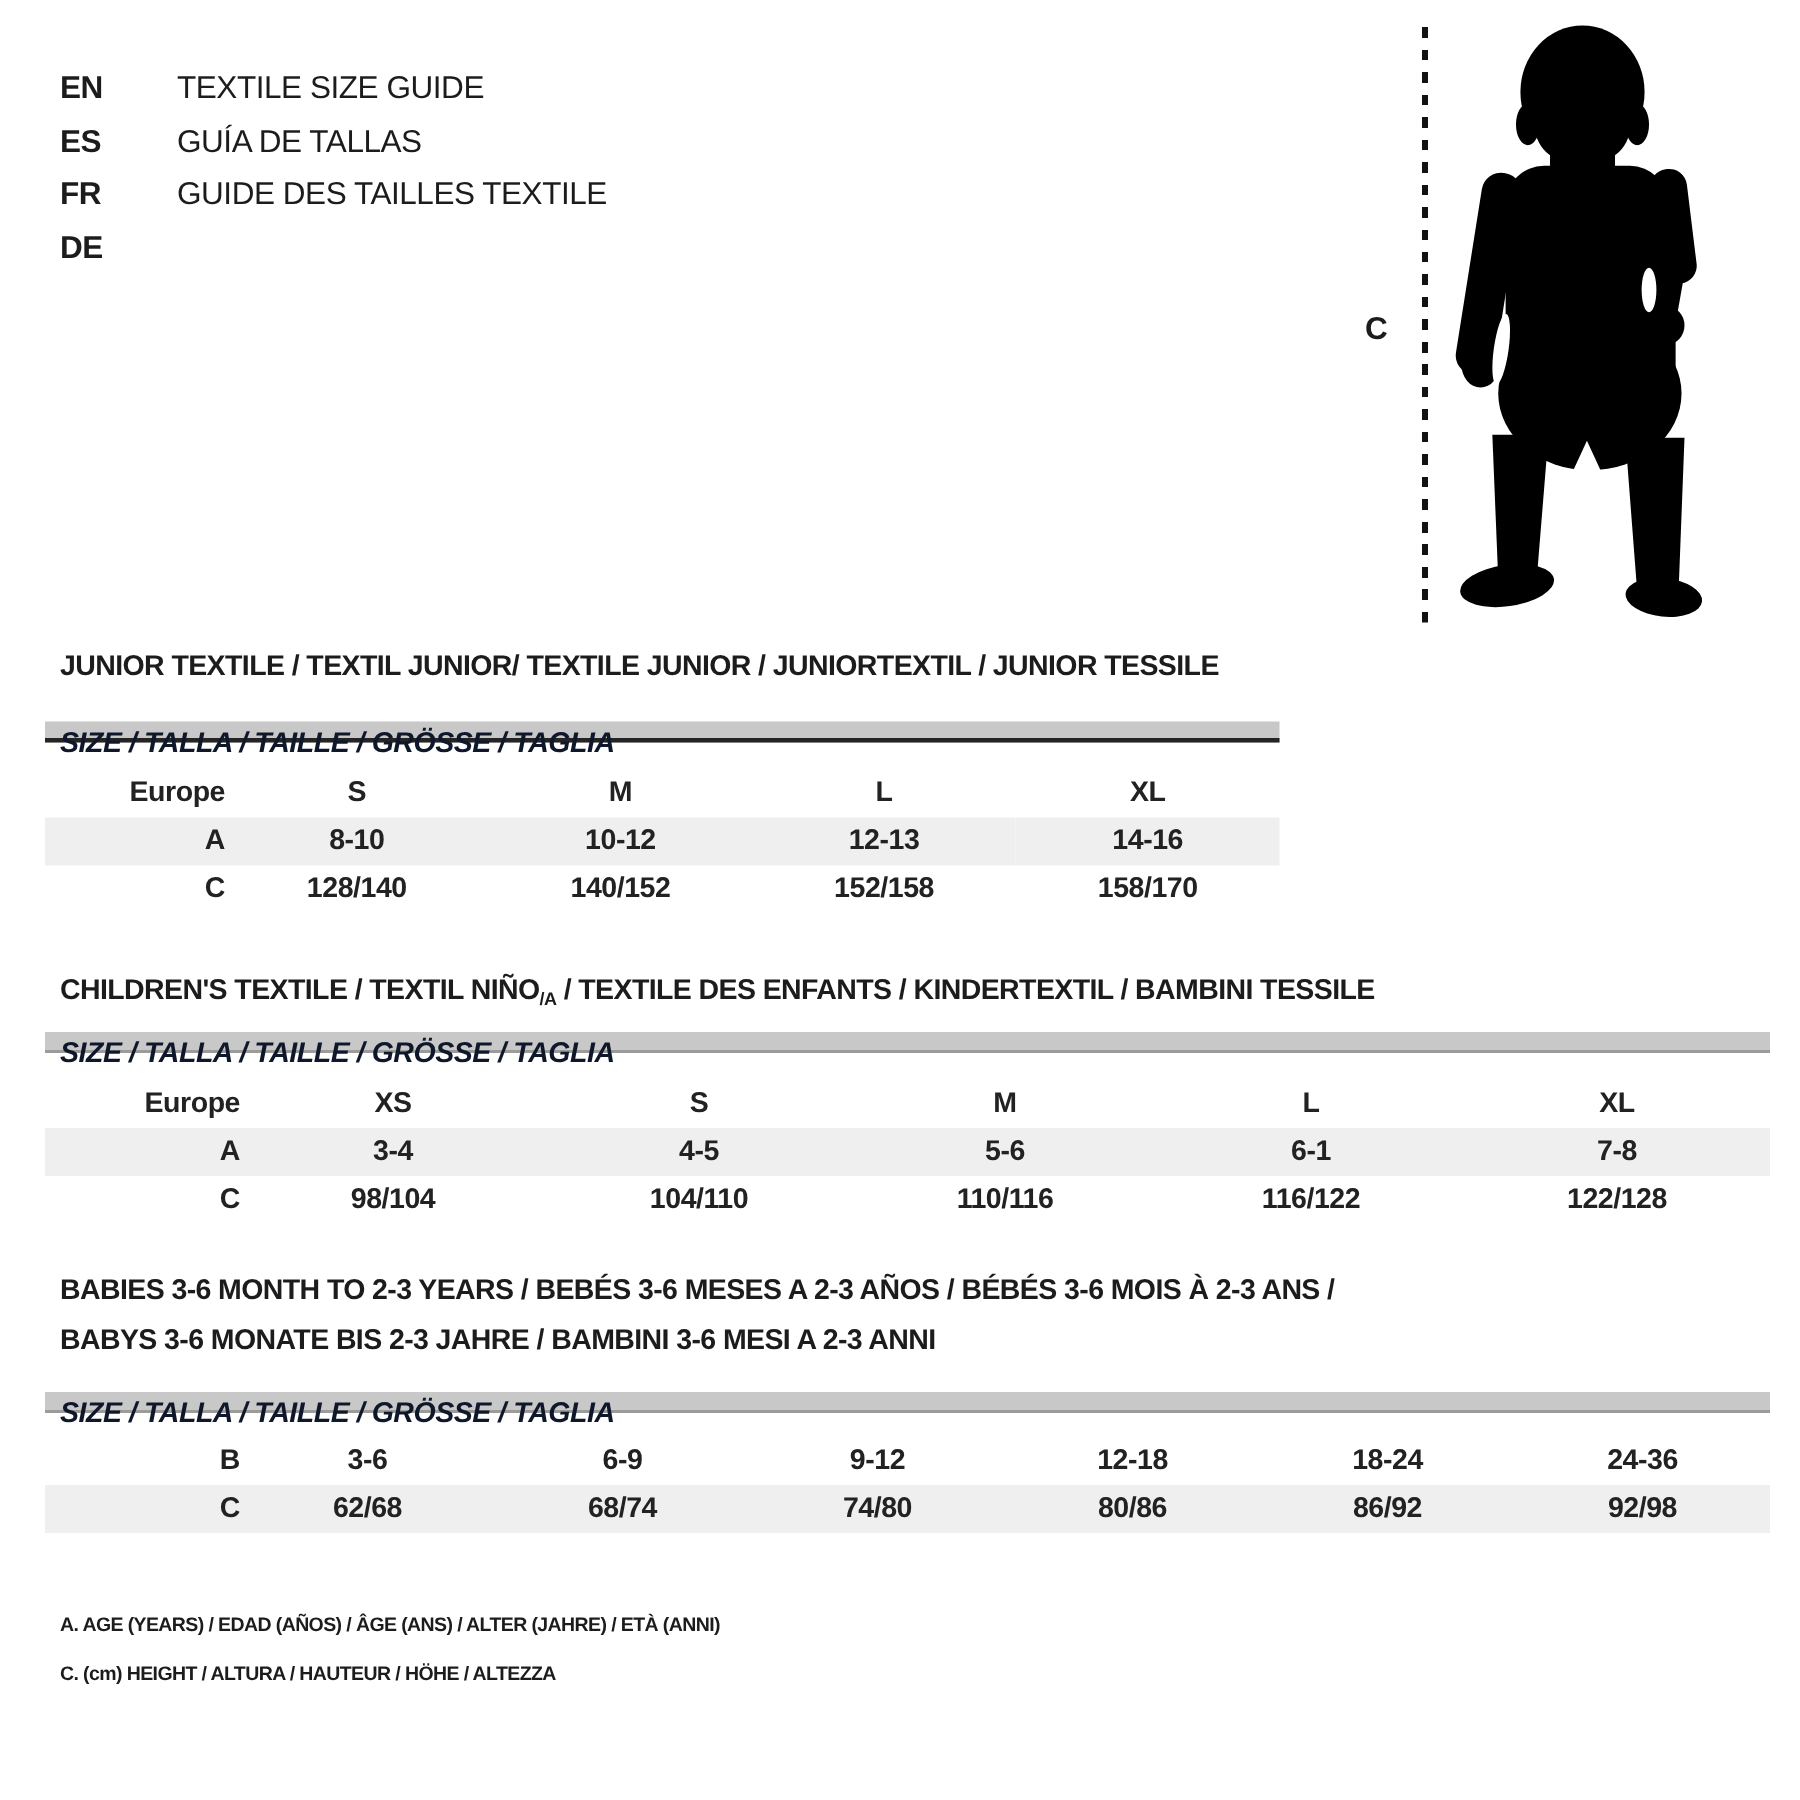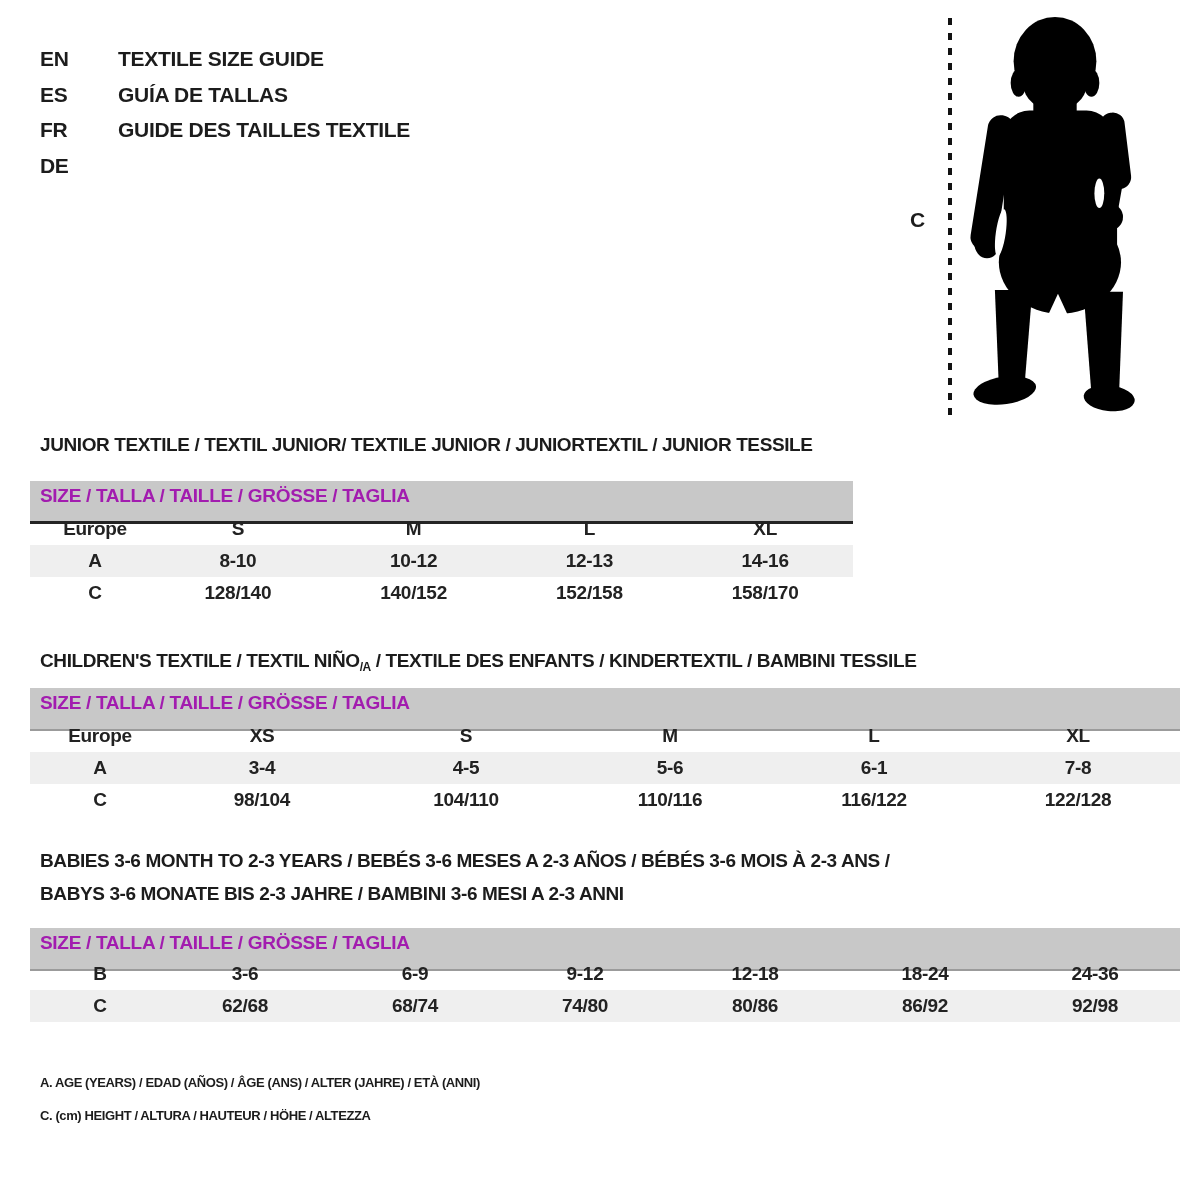--- a/index.html
+++ b/index.html
@@ -8,53 +8,53 @@
     width:1200px;height:1200px;
     background:#ffffff;
     font-family:"Liberation Sans", sans-serif;
     color:#1c1c1c;
     overflow:hidden;
   }
   
   .lang-block{position:absolute;left:40px;top:26px;margin-top:15px;}
   .lang-row{display:flex;line-height:35.5px;}
   .lang-code{width:78px;font-size:21px;font-weight:700;letter-spacing:-0.3px;}
-  .lang-title{font-size:21px;font-weight:700;letter-spacing:-0.3px;white-space:nowrap;}
+  .lang-title{font-size:21px;font-weight:400;letter-spacing:-0.3px;white-space:nowrap;}
   
   .dash-line{
     position:absolute;left:948px;top:18px;width:4px;height:397px;
     background:repeating-linear-gradient(to bottom,#121212 0 7px,transparent 7px 15px);
   }
   .c-label{position:absolute;left:910px;top:208px;font-size:21px;font-weight:700;}
   .toddler-svg{position:absolute;left:968px;top:14px;width:174px;height:404px;}
   
   .sec-title{
     position:absolute;left:40px;
     font-size:19px;font-weight:700;letter-spacing:-0.4px;white-space:nowrap;
   }
   .sec-title .sub{font-size:12px;vertical-align:-4px;}
   .two-line{line-height:33px;}
   
   .size-bar{
-    position:absolute;left:30px;height:43px;box-sizing:border-box;
-    background:#c8c8c8;color:#a21caf;
+    position:absolute;left:30px;height:14px;box-sizing:border-box;
+    background:#c8c8c8;color:#0f172a;
     font-size:19px;font-weight:700;letter-spacing:-0.3px;
-    line-height:29px;padding-left:10px;
+    line-height:29px;padding-left:10px;font-style:italic;
   }
   .bar-dark{border-bottom:3px solid #242424;}
   .bar-grey{border-bottom:2px solid #9b9b9b;}
   
   table.size-table{
     position:absolute;left:30px;border-collapse:collapse;table-layout:fixed;
   }
   table.size-table td{
     height:32px;padding:0;font-size:19px;font-weight:700;letter-spacing:-0.3px;
     text-align:center;color:#222222;vertical-align:middle;
   }
-  table.size-table td.lbl{text-align:center;padding-left:10px;}
+  table.size-table td.lbl{text-align:right;padding-left:10px;}
   tr.row-alt{background:#efefef;}
   
   .legend{position:absolute;left:40px;top:1066px;line-height:33.2px;}
   .legend div{font-size:13px;font-weight:700;letter-spacing:-0.4px;white-space:nowrap;}
 </style>
 </head>
 <body>
 
 <div class="page">
 

